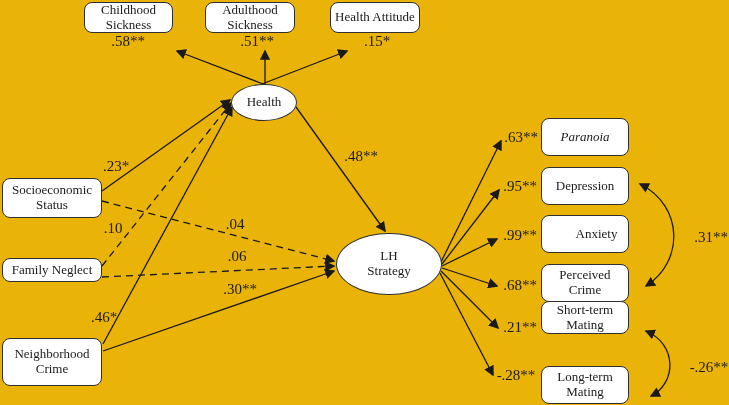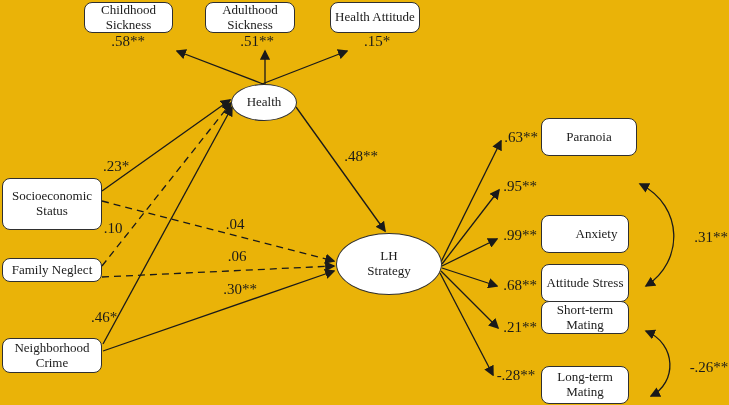--- a/index.html
+++ b/index.html
@@ -23,25 +23,25 @@
   }
   
   .b-childhood { left:84px;  top:2px; width:89px; height:31px; }
   .b-adulthood { left:205px; top:2px; width:90px; height:31px; }
   .b-attitude  { left:330px; top:2px; width:90px; height:31px; }
   
   .e-health { left:231px; top:84px;  width:66px;  height:37px; }
   .e-lh     { left:336px; top:233px; width:106px; height:62px; }
   .e-lh .lbl { width:60px; }
   
-  .b-ses     { left:2px; top:178px; width:100px; height:52px; }
+  .b-ses     { left:2px; top:178px; width:100px; height:40px; }
   .b-neglect { left:2px; top:258px; width:100px; height:24px; }
-  .b-crime   { left:2px; top:338px; width:100px; height:35px; }
+  .b-crime   { left:2px; top:338px; width:100px; height:48px; }
   
-  .b-paranoia  { left:541px; top:118px; width:96px; height:38px; }
+  .b-paranoia  { left:541px; top:118px; width:88px; height:38px;font-style:italic; }
   .b-depress   { left:541px; top:167px; width:88px; height:38px; }
   .b-anxiety   { left:541px; top:215px; width:88px; height:38px;padding-left:23px; }
   .b-stress    { left:541px; top:264px; width:88px; height:38px; }
   .b-shortterm { left:541px; top:301px; width:88px; height:33px; }
   .b-longterm  { left:541px; top:366px; width:88px; height:38px; }
   
   .c-58 { left:128px; top:33px; }
   .c-51 { left:257px; top:33px; }
   .c-15 { left:377px; top:33px; }
   
@@ -123,25 +123,28 @@
   <div class="node rect b-neglect">
     <span class="lbl">Family Neglect</span>
   </div>
   <div class="node rect b-crime">
     <span class="lbl">Neighborhood Crime</span>
   </div>
 
   <div class="node rect b-paranoia">
     <span class="lbl">Paranoia</span>
   </div>
+  <div class="node rect b-depress">
+    <span class="lbl">Depression</span>
+  </div>
   <div class="node rect b-anxiety">
     <span class="lbl">Anxiety</span>
   </div>
   <div class="node rect b-stress">
-    <span class="lbl">Attitude Stress</span>
+    <span class="lbl">Perceived Crime</span>
   </div>
   <div class="node rect b-shortterm">
     <span class="lbl">Short-term Mating</span>
   </div>
   <div class="node rect b-longterm">
     <span class="lbl">Long-term Mating</span>
   </div>
 
   <span class="coef c-58">.58**</span>
   <span class="coef c-51">.51**</span>

